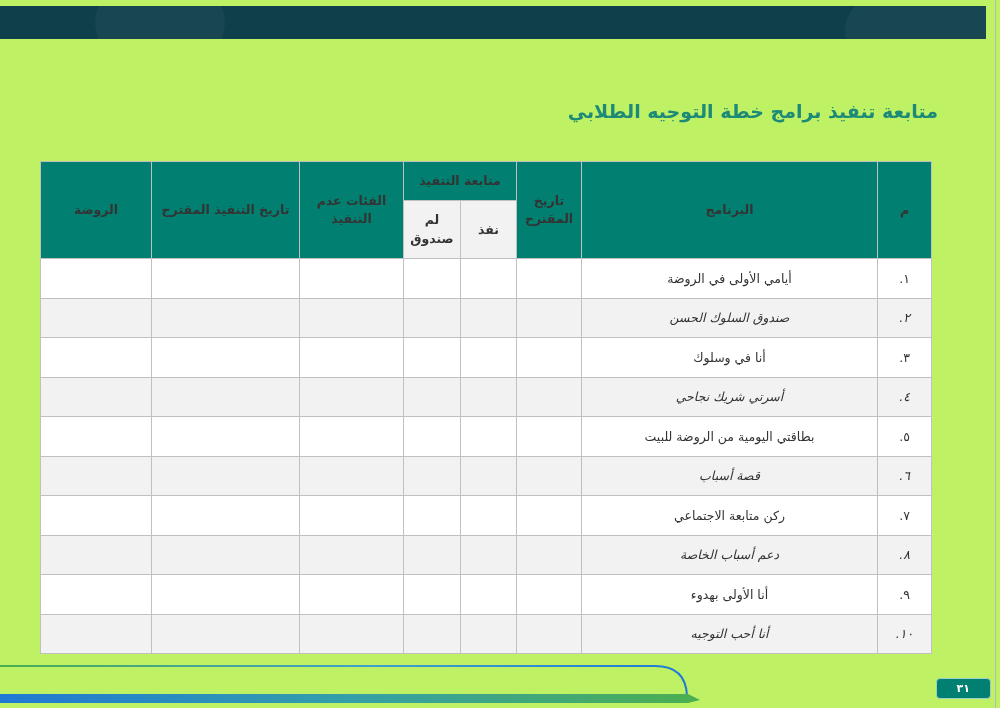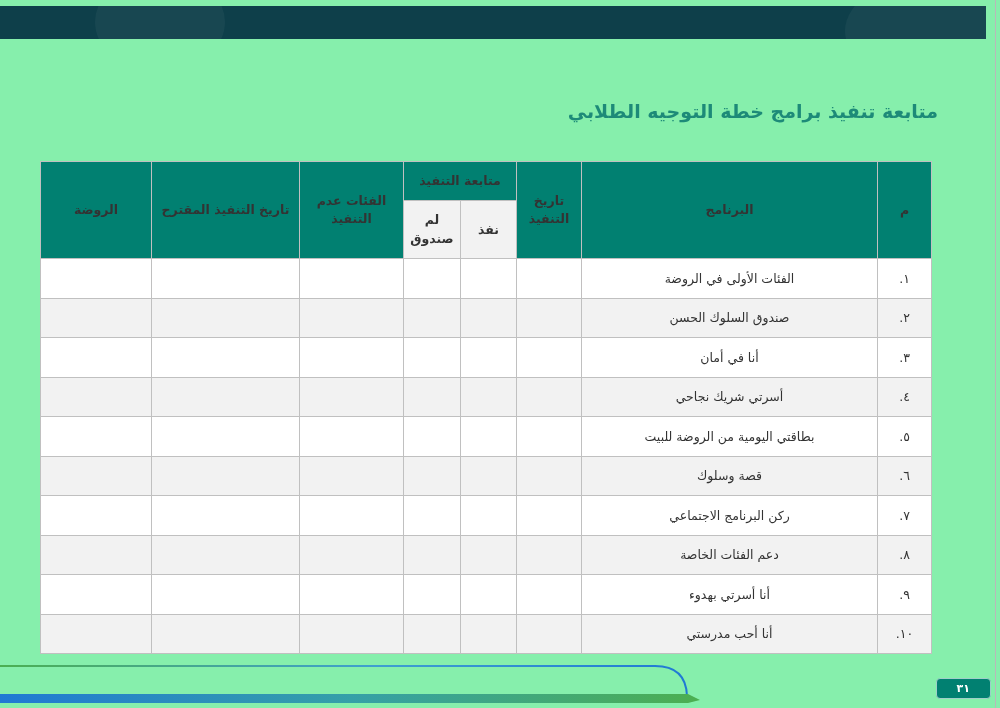--- a/index.html
+++ b/index.html
@@ -8,21 +8,21 @@
   html, body {
     width:1000px; height:708px;
     background:#ffffff;
     font-family:"DejaVu Sans", sans-serif;
     overflow:hidden;
   }
 
   #slide {
     position:relative;
     width:1000px; height:708px;
-    background:#86efac;
+    background:#bef264;
     overflow:hidden;
   }
 
   
   .top-bar {
     position:absolute;
     left:0; top:6px;
     width:986px; height:33px;
     background:#0e3f4a;
     overflow:hidden;
@@ -100,21 +100,21 @@
     height:26px;
     padding:10px 4px;
     font-size:11.5px;
   }
 
   th.tall { height:97px; }
 
   
   tbody tr { height:39.5px; }
   tbody td { background:#ffffff; height:39.5px; padding:2px 6px; }
-  tbody tr.alt td { background:#f2f2f2; }
+  tbody tr.alt td { background:#f2f2f2;font-style:italic; }
 
   td.prog  { font-size:12.5px; color:#333; }
   td.num   { font-size:12.5px; color:#333; }
 
   
   col.c-m      { width:54px;  }
   col.c-prog   { width:296px; }
   col.c-date   { width:65px;  }
   col.c-done   { width:56px;  }
   col.c-notdone{ width:57px;  }
@@ -172,55 +172,55 @@
         <col class="c-done">
         <col class="c-notdone">
         <col class="c-reason">
         <col class="c-prop">
         <col class="c-notes">
       </colgroup>
       <thead>
         <tr>
           <th rowspan="2" class="tall">م</th>
           <th rowspan="2" class="tall">البرنامج</th>
-          <th rowspan="2" class="tall">تاريخ التنفيذ</th>
+          <th rowspan="2" class="tall">تاريخ المقترح</th>
           <th colspan="2" class="group-head">متابعة التنفيذ</th>
           <th rowspan="2" class="tall">الفئات عدم التنفيذ</th>
           <th rowspan="2" class="tall">تاريخ التنفيذ المقترح</th>
           <th rowspan="2" class="tall">الروضة</th>
         </tr>
         <tr>
           <th class="sub-light">نفذ</th>
           <th class="sub-light">لم صندوق</th>
         </tr>
       </thead>
       <tbody id="tbody">
           <tr>
             <td class="num">١.</td>
-            <td class="prog">الفئات الأولى في الروضة</td>
+            <td class="prog">أيامي الأولى في الروضة</td>
             <td></td>
             <td></td>
             <td></td>
             <td></td>
             <td></td>
             <td></td>
           </tr>
           <tr class="alt">
             <td class="num">٢.</td>
             <td class="prog">صندوق السلوك الحسن</td>
             <td></td>
             <td></td>
             <td></td>
             <td></td>
             <td></td>
             <td></td>
           </tr>
           <tr>
             <td class="num">٣.</td>
-            <td class="prog">أنا في أمان</td>
+            <td class="prog">أنا في وسلوك</td>
             <td></td>
             <td></td>
             <td></td>
             <td></td>
             <td></td>
             <td></td>
           </tr>
           <tr class="alt">
             <td class="num">٤.</td>
             <td class="prog">أسرتي شريك نجاحي</td>
@@ -236,61 +236,61 @@
             <td class="prog">بطاقتي اليومية من الروضة للبيت</td>
             <td></td>
             <td></td>
             <td></td>
             <td></td>
             <td></td>
             <td></td>
           </tr>
           <tr class="alt">
             <td class="num">٦.</td>
-            <td class="prog">قصة وسلوك</td>
+            <td class="prog">قصة أسباب</td>
             <td></td>
             <td></td>
             <td></td>
             <td></td>
             <td></td>
             <td></td>
           </tr>
           <tr>
             <td class="num">٧.</td>
-            <td class="prog">ركن البرنامج الاجتماعي</td>
+            <td class="prog">ركن متابعة الاجتماعي</td>
             <td></td>
             <td></td>
             <td></td>
             <td></td>
             <td></td>
             <td></td>
           </tr>
           <tr class="alt">
             <td class="num">٨.</td>
-            <td class="prog">دعم الفئات الخاصة</td>
+            <td class="prog">دعم أسباب الخاصة</td>
             <td></td>
             <td></td>
             <td></td>
             <td></td>
             <td></td>
             <td></td>
           </tr>
           <tr>
             <td class="num">٩.</td>
-            <td class="prog">أنا أسرتي بهدوء</td>
+            <td class="prog">أنا الأولى بهدوء</td>
             <td></td>
             <td></td>
             <td></td>
             <td></td>
             <td></td>
             <td></td>
           </tr>
           <tr class="alt">
             <td class="num">١٠.</td>
-            <td class="prog">أنا أحب مدرستي</td>
+            <td class="prog">أنا أحب التوجيه</td>
             <td></td>
             <td></td>
             <td></td>
             <td></td>
             <td></td>
             <td></td>
           </tr>
         </tbody>
     </table>
   </div>

